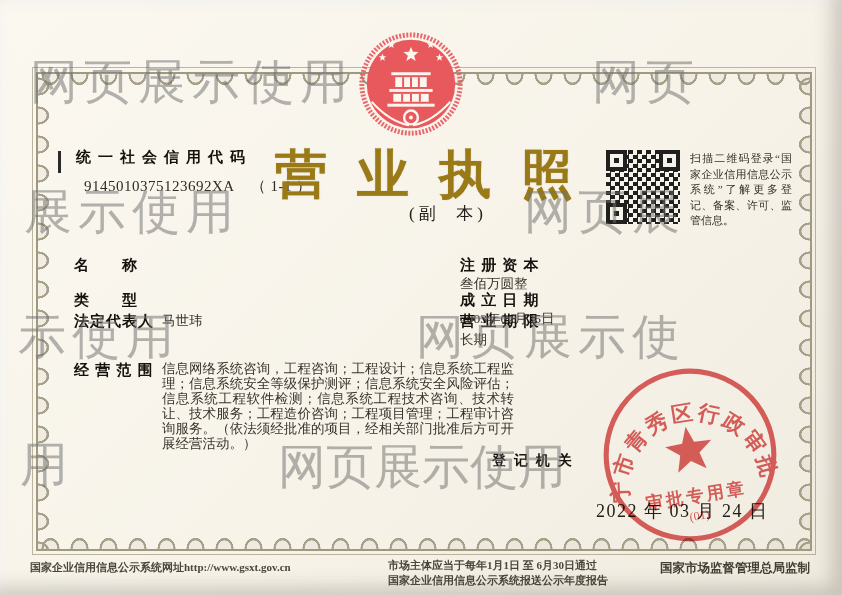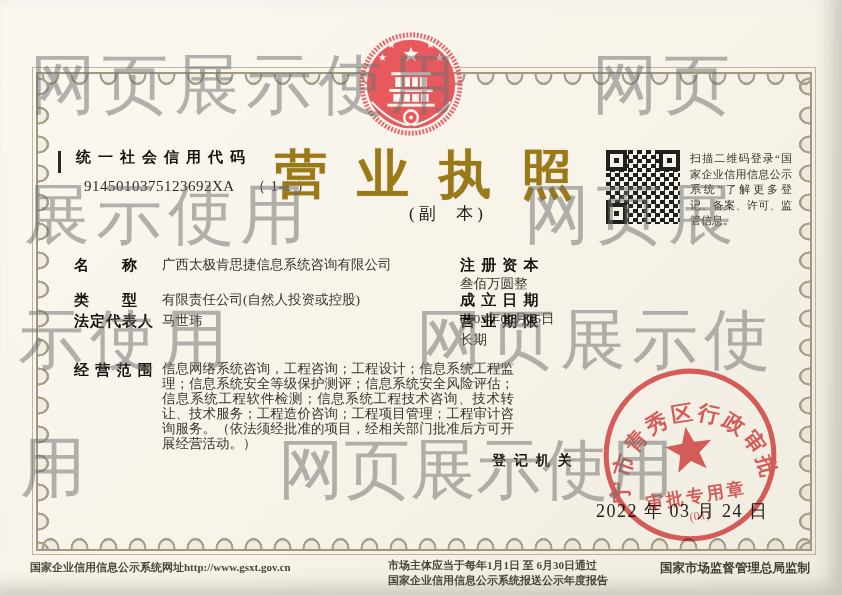--- a/index.html
+++ b/index.html
@@ -45,21 +45,21 @@
   .reg-label{position:absolute;left:492px;top:452px;font-family:"Liberation Sans",sans-serif;font-weight:700;font-size:14px;color:#15120e;letter-spacing:2px;z-index:6;}
   .date{position:absolute;left:596px;top:499px;font-size:18px;color:#23201b;letter-spacing:1.5px;white-space:pre;z-index:6;}
   
   .seal{position:absolute;left:598px;top:363px;width:184px;height:184px;z-index:20;opacity:.84;transform:rotate(-9deg);mix-blend-mode:multiply;}
   
   .foot{position:absolute;z-index:6;font-weight:700;color:#4c463a;font-size:11px;line-height:15px;}
   .foot.l{left:30px;top:560px;}
   .foot.m{left:388px;top:558px;}
   .foot.r{left:660px;top:561px;font-size:12.5px;color:#433e32;}
   
-  .wm{position:absolute;z-index:30;font-size:66px;line-height:80px;letter-spacing:6px;color:rgba(112,112,112,.52);white-space:nowrap;pointer-events:none;font-family:Liberation Serif, serif;}
+  .wm{position:absolute;z-index:30;font-size:48px;line-height:80px;letter-spacing:6px;color:rgba(112,112,112,.52);white-space:nowrap;pointer-events:none;font-family:Liberation Mono, monospace;}
   .wm.p0{left:30px;top:45px;} .wm.p1{left:592px;top:45px;}
   .wm.p2{left:24px;top:175px;} .wm.p3{left:524px;top:175px;}
   .wm.p4{left:18px;top:300px;} .wm.p5{left:416px;top:300px;}
   .wm.p6{left:20px;top:428px;} .wm.p7{left:278px;top:430px;letter-spacing:0;}
 </style>
 </head>
 <body>
 
 <div class="page">
 
@@ -102,25 +102,23 @@
 
   <div class="qr">
     <div class="f tl"></div>
     <div class="f tr"></div>
     <div class="f bl"></div>
   </div>
   <div class="qr-caption">扫描二维码登录“国家企业信用信息公示系统”了解更多登记、备案、许可、监管信息。</div>
 
   <div class="row lc y1">
     <span class="lbl">名　　称</span>
-    <span class="val">广西太极肯思捷信息系统咨询有限公司</span>
   </div>
   <div class="row lc y2">
     <span class="lbl">类　　型</span>
-    <span class="val">有限责任公司(自然人投资或控股)</span>
   </div>
   <div class="row lc y3">
     <span class="lbl">法定代表人</span>
     <span class="val">马世玮</span>
   </div>
   <div class="row lc y4 scope">
     <span class="lbl">经 营 范 围</span>
     <span class="val">信息网络系统咨询，工程咨询；工程设计；信息系统工程监理；信息系统安全等级保护测评；信息系统安全风险评估；信息系统工程软件检测；信息系统工程技术咨询、技术转让、技术服务；工程造价咨询；工程项目管理；工程审计咨询服务。（依法须经批准的项目，经相关部门批准后方可开展经营活动。）</span>
   </div>
 

